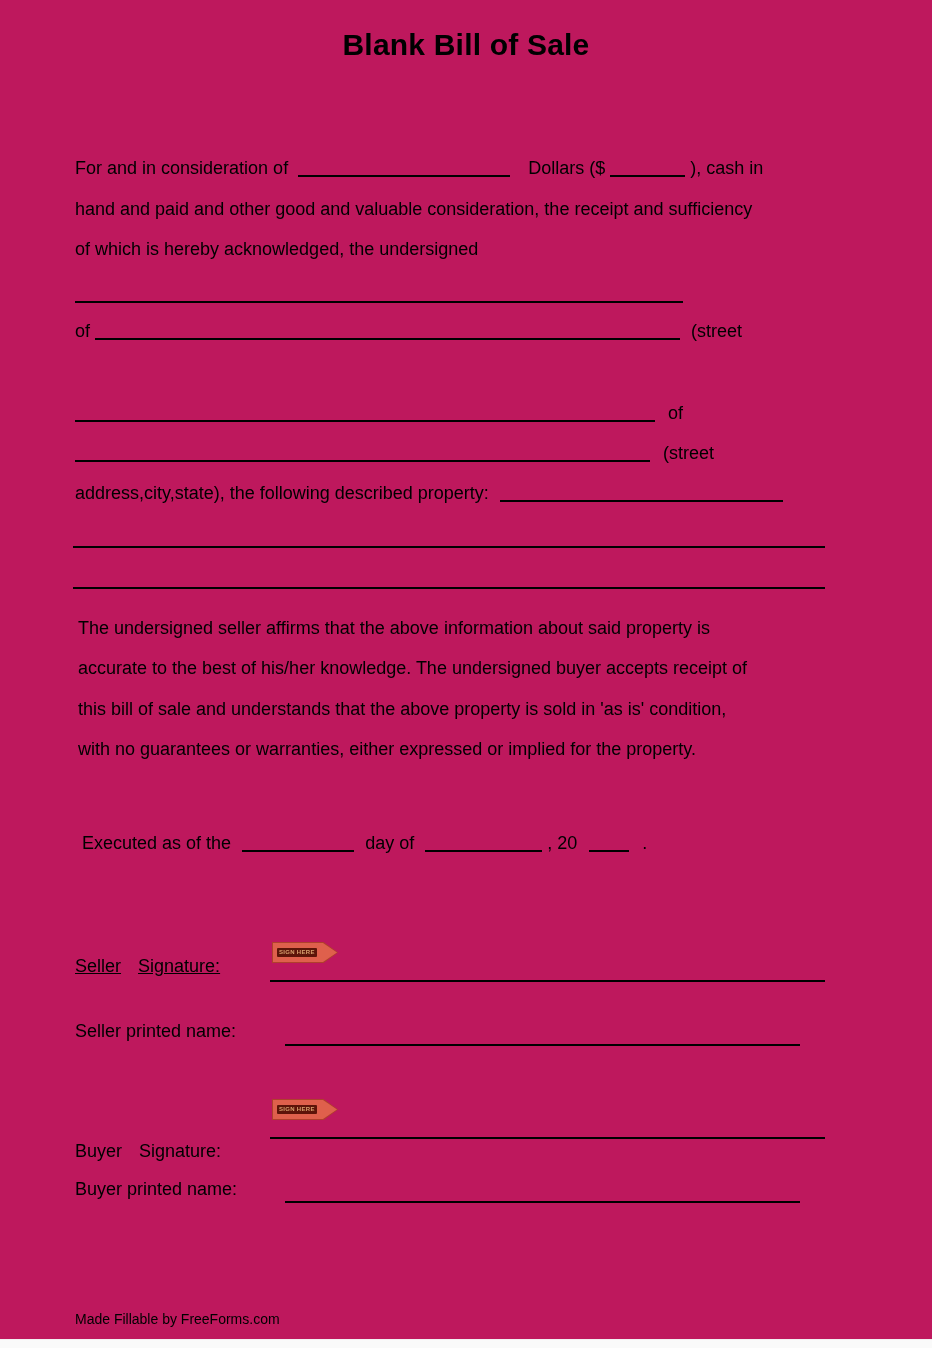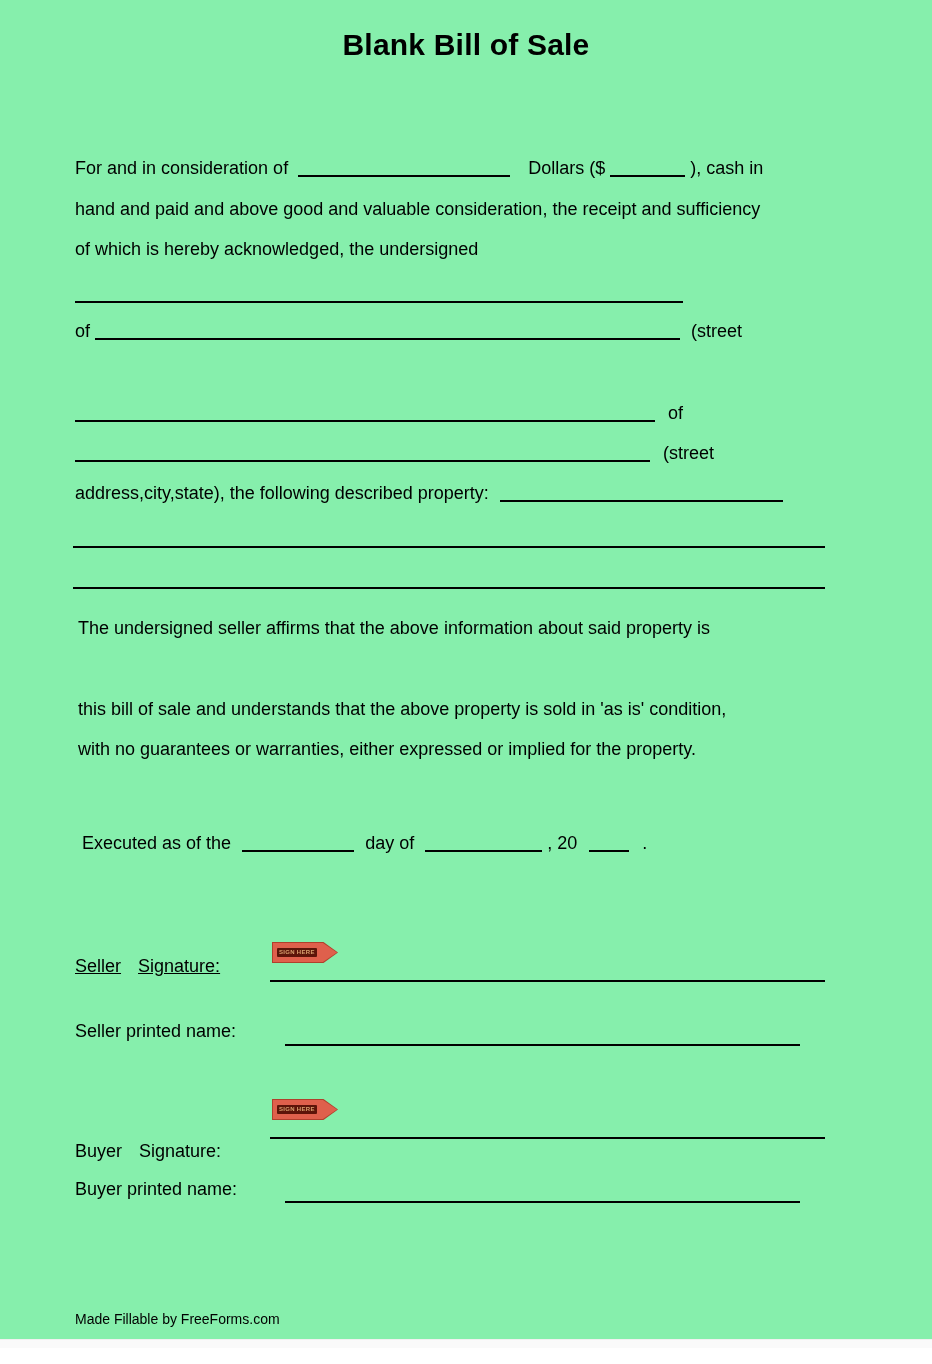--- a/index.html
+++ b/index.html
@@ -4,21 +4,21 @@
 <style>
   html, body {
     margin: 0;
     padding: 0;
     background: #ffffff;
   }
   .page {
     position: relative;
     width: 932px;
     height: 1348px;
-    background: #86efac;
+    background: #be185d;
     font-family: "Liberation Sans", sans-serif;
     color: #000000;
     overflow: hidden;
   }
   .doc-title {
     position: absolute;
     top: 28px;
     left: 0;
     width: 932px;
     text-align: center;
@@ -98,21 +98,21 @@
 
   <div class="doc-title">Blank Bill of Sale</div>
 
   <div class="tline" style="top:158px; left:75px;text-align:right;">
     <span>For and in consideration of</span>
     <span class="blank" style="width:212px; margin-left:5px; margin-right:13px;"></span>
     <span>Dollars ($</span>
     <span class="blank" style="width:75px;"></span>
     <span>), cash in</span>
   </div>
-  <div class="tline" style="top:199px; left:75px;">hand and paid and above good and valuable consideration, the receipt and sufficiency</div>
+  <div class="tline" style="top:199px; left:75px;">hand and paid and other good and valuable consideration, the receipt and sufficiency</div>
   <div class="tline" style="top:239px; left:75px;">of which is hereby acknowledged, the undersigned</div>
 
   <div class="hline" style="top:301px; left:75px; width:608px;"></div>
 
   <div class="tline" style="top:321px; left:75px;">
     <span>of</span>
     <span class="blank" style="width:585px; margin-right:6px;"></span>
     <span>(street</span>
   </div>
 
@@ -127,20 +127,21 @@
   </div>
 
   <div class="tline" style="top:483px; left:75px;">
     <span>address,city,state), the following described property:</span>
     <span class="blank" style="width:283px; margin-left:6px;"></span>
   </div>
   <div class="hline" style="top:546px; left:73px; width:752px;"></div>
   <div class="hline" style="top:587px; left:73px; width:752px;"></div>
 
   <div class="tline" style="top:618px; left:78px;">The undersigned seller affirms that the above information about said property is</div>
+  <div class="tline" style="top:658px; left:78px;">accurate to the best of his/her knowledge. The undersigned buyer accepts receipt of</div>
   <div class="tline" style="top:699px; left:78px;">this bill of sale and understands that the above property is sold in 'as is' condition,</div>
   <div class="tline" style="top:739px; left:78px;">with no guarantees or warranties, either expressed or implied for the property.</div>
 
   <div class="tline" style="top:833px; left:82px;">
     <span>Executed as of the</span>
     <span class="blank" style="width:112px; margin-left:6px; margin-right:6px;"></span>
     <span>day of</span>
     <span class="blank" style="width:117px; margin-left:6px;"></span>
     <span>, 20</span>
     <span class="blank" style="width:40px; margin-left:7px; margin-right:8px;"></span>

